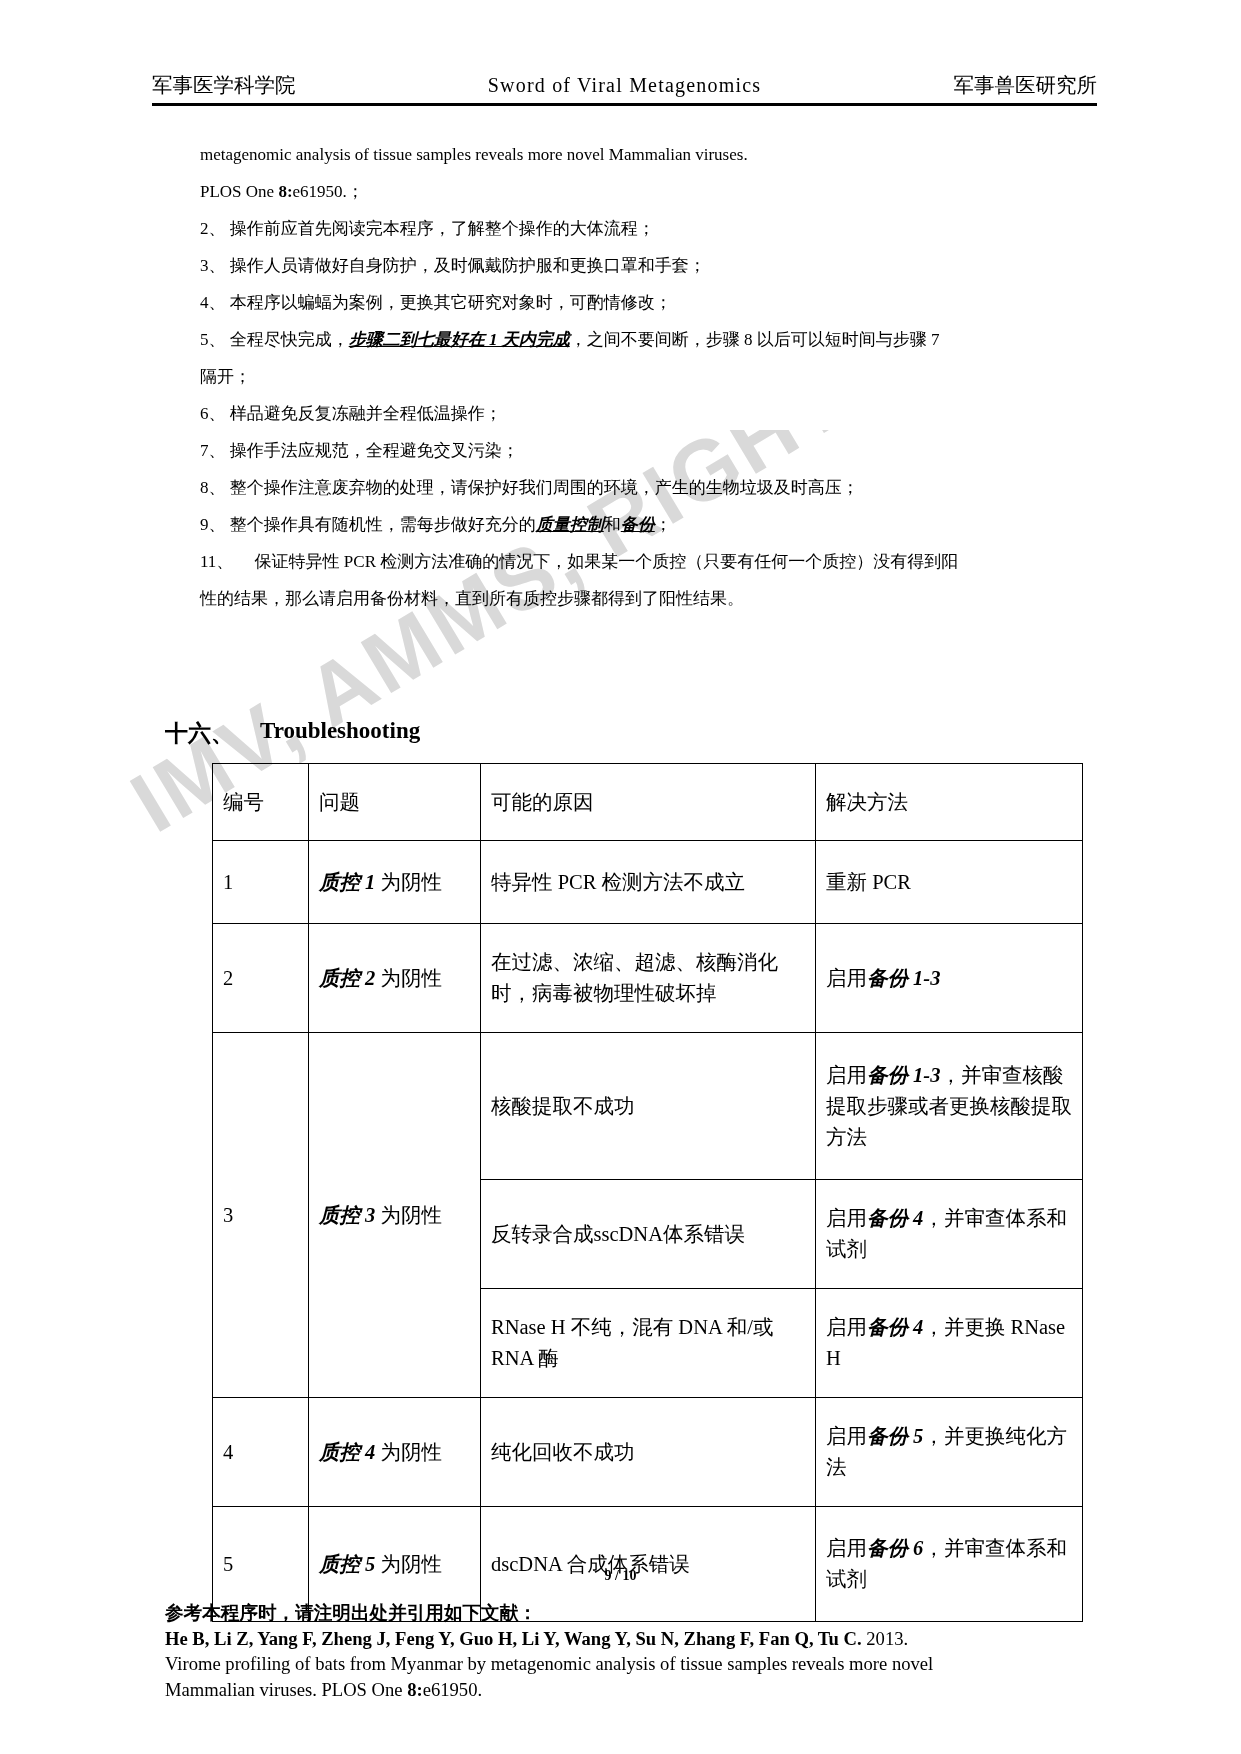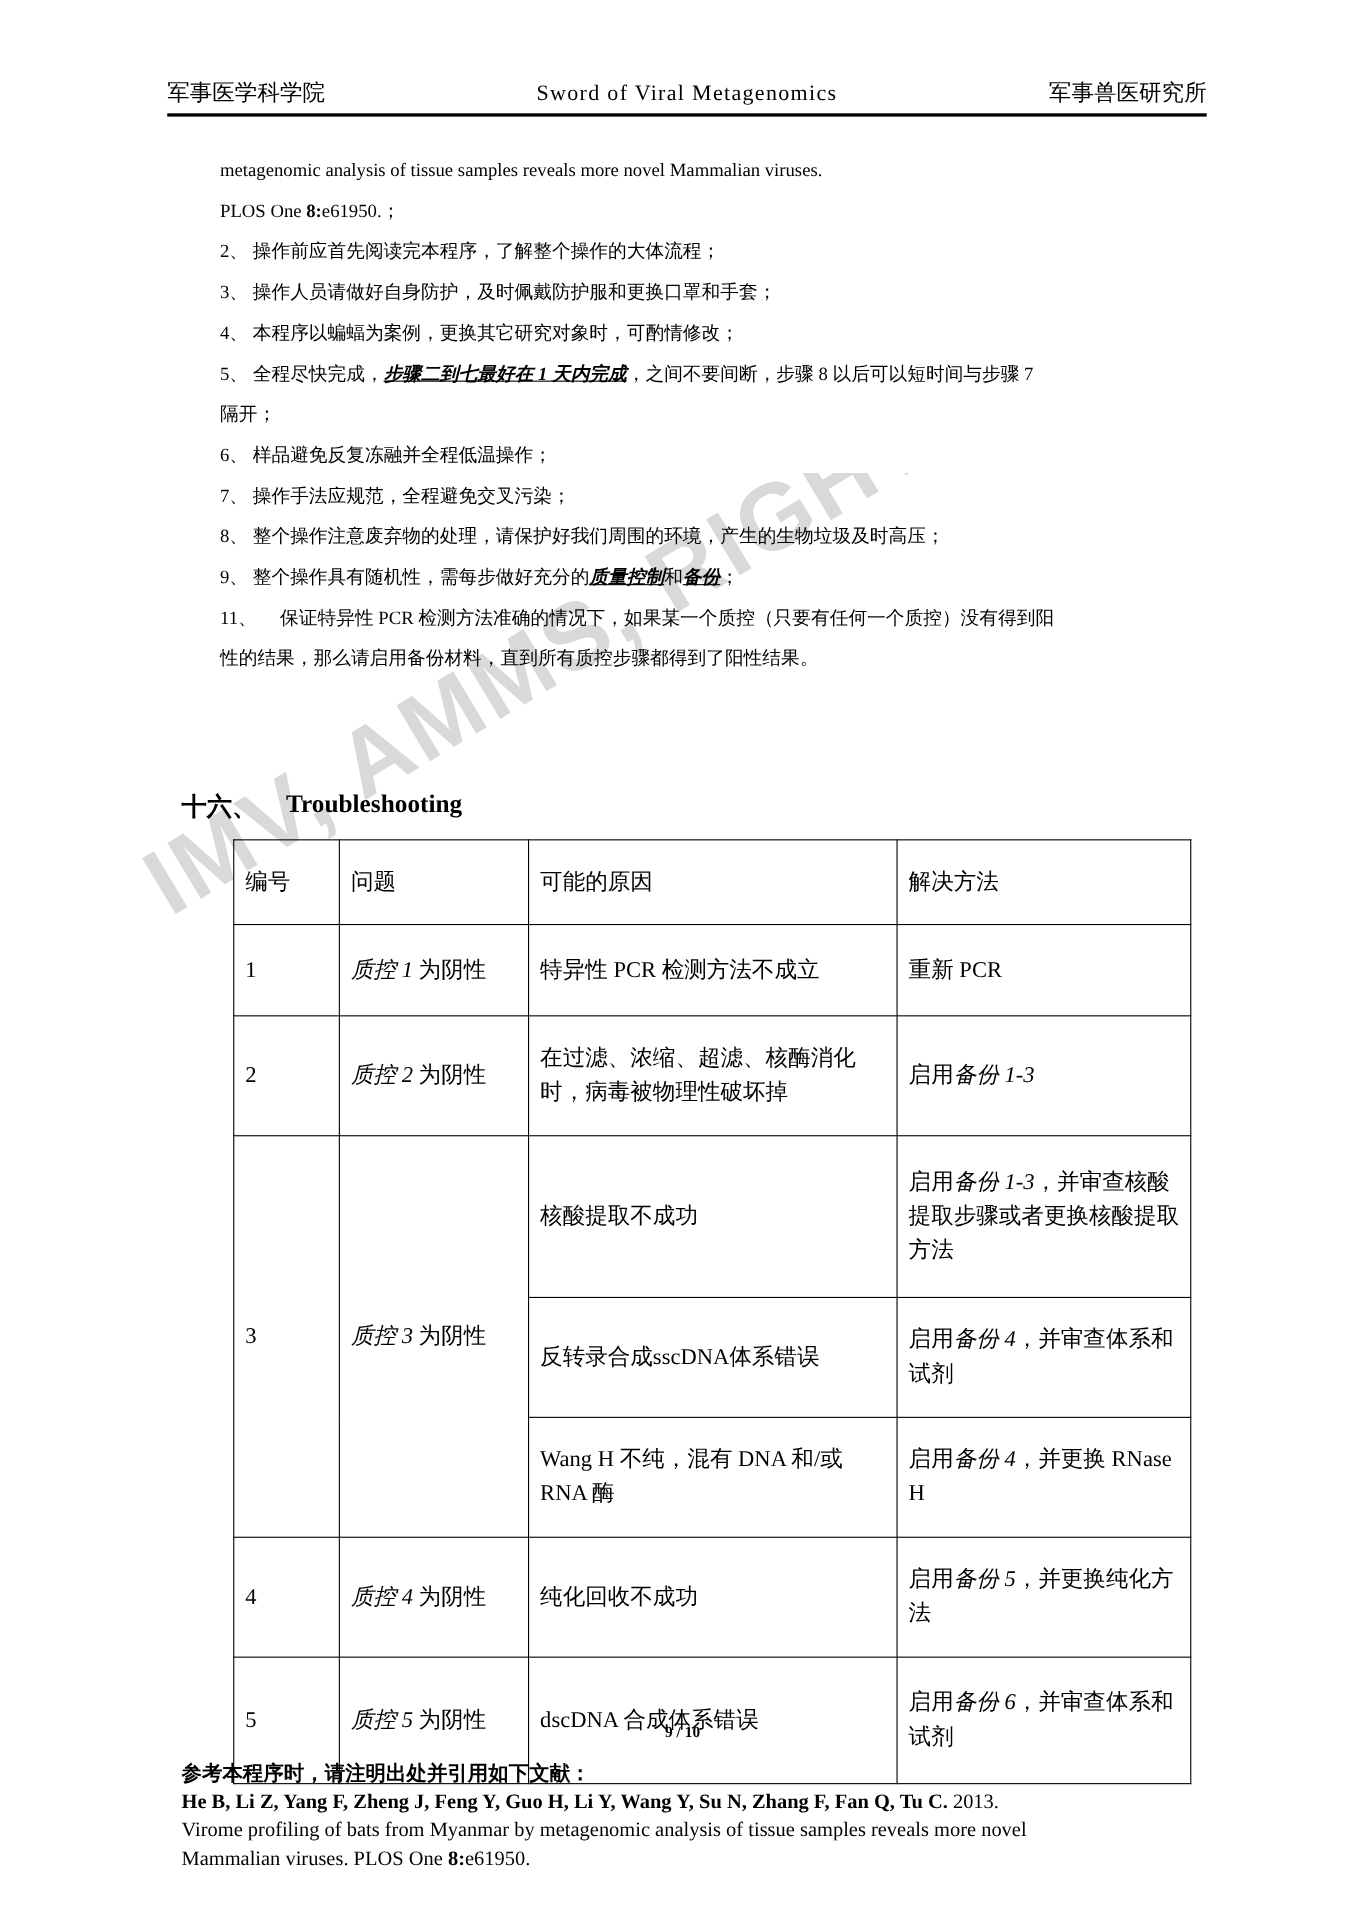--- a/index.html
+++ b/index.html
@@ -136,21 +136,21 @@
   .c-cause{ width: 315px; }
   .c-sol  { width: 247px; margin-left: 48px; }
   .rowhead td { height: 52px; }
   .r1 td { height: 58px; }
   .r2 td { height: 84px; }
   .r3a td { height: 122px; }
   .r3b td { height: 84px; }
   .r3c td { height: 84px; }
   .r4 td { height: 84px; }
   .r5 td { height: 90px; }
-  .bi-t { font-weight: normal; font-style: italic; }
+  .bi-t { font-weight: bold; font-style: italic; }
 
   
   .pagenum {
     position: absolute;
     left: 0;
     right: 0;
     top: 1568px;
     text-align: center;
     font-weight: bold;
     font-size: 14px;
@@ -244,21 +244,21 @@
           <td class="c-cause">核酸提取不成功</td>
           <td class="c-sol"><span>启用</span><b class="bi-t">备份 1-3</b><span>，并审查核酸提取步骤或者更换核酸提取方法</span></td>
         </tr>
 
         <tr class="r3b">
           <td class="c-cause">反转录合成sscDNA体系错误</td>
           <td class="c-sol"><span>启用</span><b class="bi-t">备份 4</b><span>，并审查体系和试剂</span></td>
         </tr>
 
         <tr class="r3c">
-          <td class="c-cause">Wang H 不纯，混有 DNA 和/或 RNA 酶</td>
+          <td class="c-cause">RNase H 不纯，混有 DNA 和/或 RNA 酶</td>
           <td class="c-sol"><span>启用</span><b class="bi-t">备份 4</b><span>，并更换 RNase H</span></td>
         </tr>
 
         <tr class="r4">
           <td class="c-no">4</td>
           <td class="c-prob"><b class="bi-t">质控 4</b><span> 为阴性</span></td>
           <td class="c-cause">纯化回收不成功</td>
           <td class="c-sol"><span>启用</span><b class="bi-t">备份 5</b><span>，并更换纯化方法</span></td>
         </tr>
 

